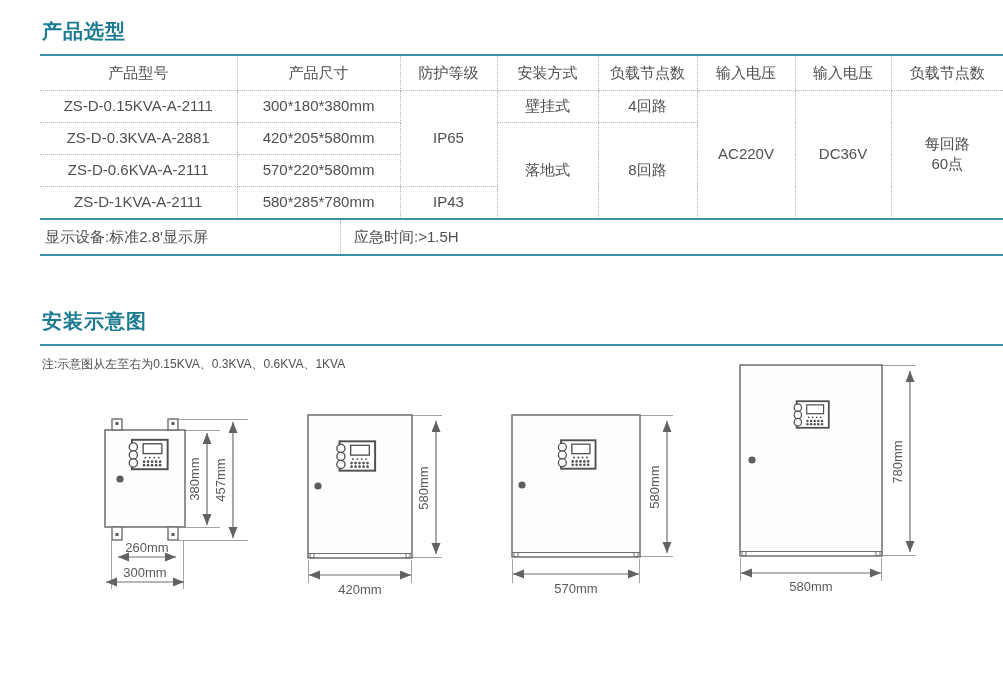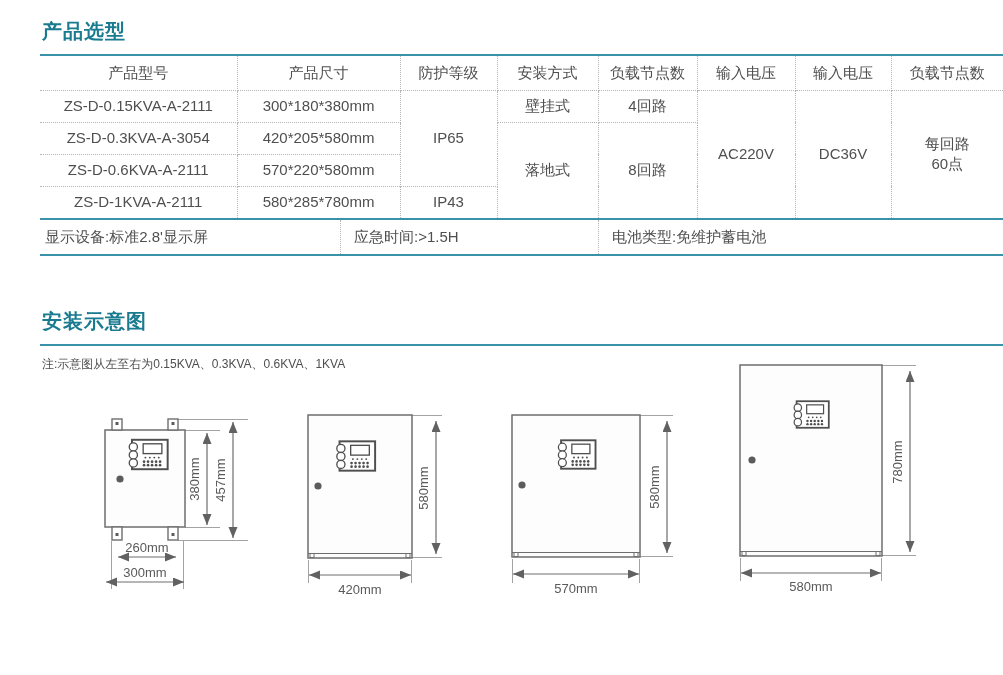--- a/index.html
+++ b/index.html
@@ -120,41 +120,40 @@
           <td>壁挂式</td>
           <td>4回路</td>
           <td rowspan="4">AC220V</td>
           <td rowspan="4">DC36V</td>
           <td rowspan="4">
             <span style="display:block">每回路</span>
             <span style="display:block">60点</span>
           </td>
         </tr>
         <tr>
-          <td class="cell-left">ZS-D-0.3KVA-A-3054</td>
+          <td class="cell-left">ZS-D-0.3KVA-A-2881</td>
           <td class="cell-left2">420*205*580mm</td>
           <td rowspan="3">落地式</td>
           <td rowspan="3">8回路</td>
         </tr>
         <tr>
           <td class="cell-left">ZS-D-0.6KVA-A-2111</td>
           <td class="cell-left2">570*220*580mm</td>
         </tr>
         <tr>
           <td class="cell-left">ZS-D-1KVA-A-2111</td>
           <td class="cell-left2">580*285*780mm</td>
           <td>IP43</td>
         </tr>
       </tbody>
     </table>
 
     <div class="foot-row">
       <div class="foot-cell fc1">显示设备:标准2.8'显示屏</div>
       <div class="foot-cell fc2">应急时间:&gt;1.5H</div>
-      <div class="foot-cell fc4">电池类型:免维护蓄电池</div>
     </div>
   </section>
 
   <section class="sec2">
     <h1 class="sec-title">安装示意图</h1>
     <div class="rule"></div>
     <p class="note">注:示意图从左至右为0.15KVA、0.3KVA、0.6KVA、1KVA</p>
 
     <div class="diagram-area">
 

